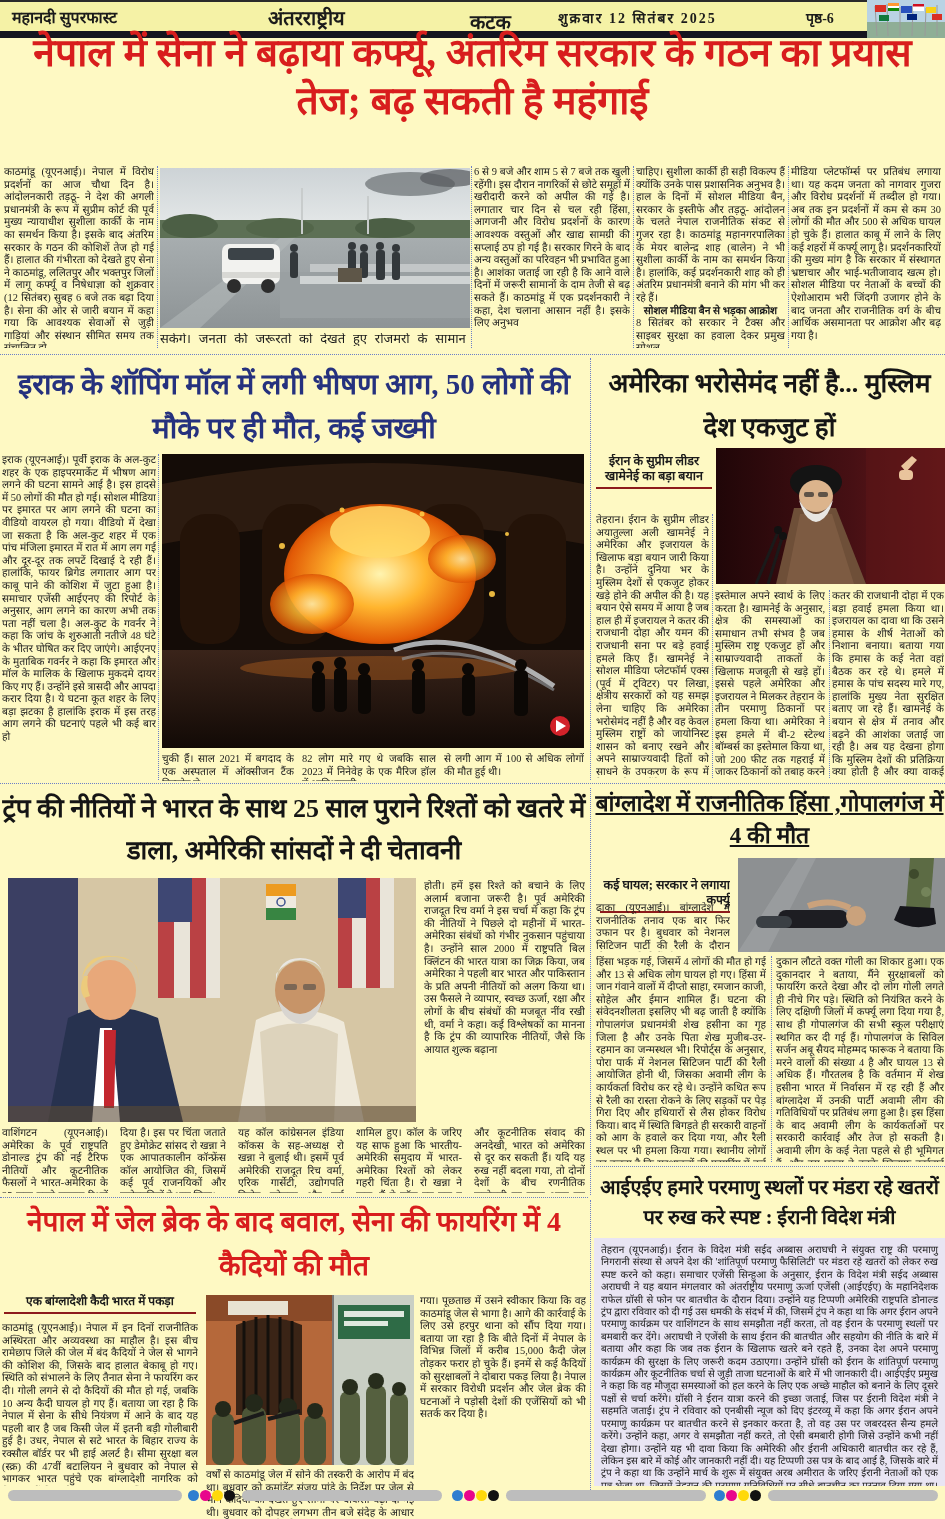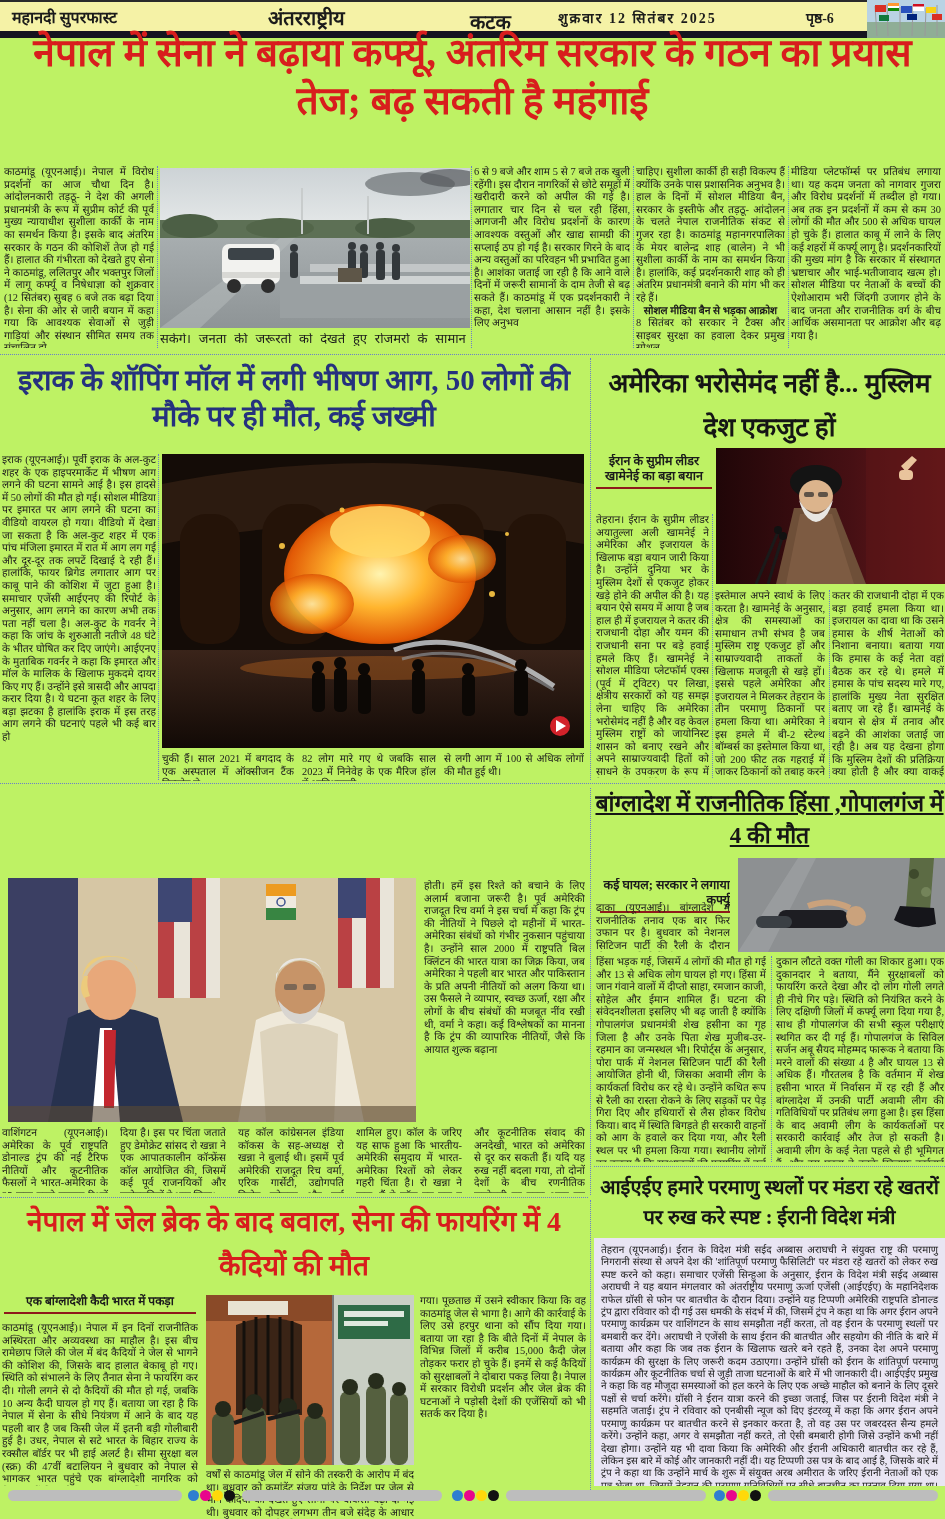--- a/index.html
+++ b/index.html
@@ -1,16 +1,16 @@
 <!DOCTYPE html>
 <html><head>
 <meta charset="utf-8">
 <style>
   html,body{margin:0;padding:0;background:#e8e8e4;}
-  .page{position:relative;width:945px;height:1519px;margin:0 auto;background:#bef264;
+  .page{position:relative;width:945px;height:1519px;margin:0 auto;background:#fef9c3;
         font-family:"Liberation Serif","DejaVu Serif",serif;color:#1b1b1b;overflow:hidden;}
   
   .masthead{position:absolute;left:0;top:0;width:945px;height:30px;background:#f5f2a6;
             border-top:2px solid #2a2a2a;border-bottom:1px solid #555;}
   .masthead span{position:absolute;top:4px;font-weight:bold;white-space:nowrap;}
   .mh-paper{left:12px;font-size:16px;}
   .mh-section{left:268px;font-size:20px;top:2px !important;}
   .mh-city{left:470px;font-size:20px;top:6px !important;}
   .mh-date{left:558px;font-size:14px;top:6px !important;letter-spacing:2px;}
   .mh-page{left:806px;font-size:14px;top:6px !important;}
@@ -140,21 +140,21 @@
   </div>
 
   <div class="col" style="left:791px;top:166px;width:150px;height:182px;">मीडिया प्लेटफॉर्म्स पर प्रतिबंध लगाया था। यह कदम जनता को नागवार गुजरा और विरोध प्रदर्शनों में तब्दील हो गया। अब तक इन प्रदर्शनों में कम से कम 30 लोगों की मौत और 500 से अधिक घायल हो चुके हैं। हालात काबू में लाने के लिए कई शहरों में कर्फ्यू लागू है। प्रदर्शनकारियों की मुख्य मांग है कि सरकार में संस्थागत भ्रष्टाचार और भाई-भतीजावाद खत्म हो। सोशल मीडिया पर नेताओं के बच्चों की ऐशोआराम भरी जिंदगी उजागर होने के बाद जनता और राजनीतिक वर्ग के बीच आर्थिक असमानता पर आक्रोश और बढ़ गया है।</div>
 
   <div class="vdot" style="left:157px;top:166px;height:182px;"></div>
   <div class="vdot" style="left:471px;top:166px;height:182px;"></div>
   <div class="vdot" style="left:633px;top:166px;height:182px;"></div>
   <div class="vdot" style="left:788px;top:166px;height:182px;"></div>
   <div class="hdot" style="left:0;top:354px;width:945px;"></div>
 
-  <div class="headline h-navy" style="left:2px;top:362px;width:584px;font-size:29px;line-height:36px;">इराक के शॉपिंग मॉल में लगी भीषण आग, 50 लोगों की मौके पर ही मौत, कई जख्मी</div>
+  <div class="headline h-navy" style="left:2px;top:362px;width:584px;font-size:29px;line-height:44px;">इराक के शॉपिंग मॉल में लगी भीषण आग, 50 लोगों की मौके पर ही मौत, कई जख्मी</div>
 
   <div class="col" style="left:2px;top:454px;width:154px;height:324px;">इराक (यूएनआई)। पूर्वी इराक के अल-कुट शहर के एक हाइपरमार्केट में भीषण आग लगने की घटना सामने आई है। इस हादसे में 50 लोगों की मौत हो गई। सोशल मीडिया पर इमारत पर आग लगने की घटना का वीडियो वायरल हो गया। वीडियो में देखा जा सकता है कि अल-कुट शहर में एक पांच मंजिला इमारत में रात में आग लग गई और दूर-दूर तक लपटें दिखाई दे रही हैं। हालांकि, फायर ब्रिगेड लगातार आग पर काबू पाने की कोशिश में जुटा हुआ है। समाचार एजेंसी आईएनए की रिपोर्ट के अनुसार, आग लगने का कारण अभी तक पता नहीं चला है। अल-कुट के गवर्नर ने कहा कि जांच के शुरुआती नतीजे 48 घंटे के भीतर घोषित कर दिए जाएंगे। आईएनए के मुताबिक गवर्नर ने कहा कि इमारत और मॉल के मालिक के खिलाफ मुकदमे दायर किए गए हैं। उन्होंने इसे त्रासदी और आपदा करार दिया है। ये घटना कूत शहर के लिए बड़ा झटका है हालांकि इराक में इस तरह आग लगने की घटनाएं पहले भी कई बार हो</div>
 
   <div class="photo" style="left:162px;top:454px;width:422px;height:294px;">
     <svg width="422" height="294" viewBox="0 0 422 294">
       <defs>
         <radialGradient id="fireB" cx="0.5" cy="0.5" r="0.6">
           <stop offset="0" stop-color="#fff4b0"></stop>
             <stop offset="0.4" stop-color="#ffb52e"></stop>
           <stop offset="0.8" stop-color="#e25a06"></stop>
@@ -245,20 +245,21 @@
 
   <div class="col" style="left:596px;top:514px;width:113px;height:264px;">तेहरान। ईरान के सुप्रीम लीडर अयातुल्ला अली खामनेई ने अमेरिका और इजरायल के खिलाफ बड़ा बयान जारी किया है। उन्होंने दुनिया भर के मुस्लिम देशों से एकजुट होकर खड़े होने की अपील की है। यह बयान ऐसे समय में आया है जब हाल ही में इजरायल ने कतर की राजधानी दोहा और यमन की राजधानी सना पर बड़े हवाई हमले किए हैं। खामनेई ने सोशल मीडिया प्लेटफॉर्म एक्स (पूर्व में ट्विटर) पर लिखा, क्षेत्रीय सरकारों को यह समझ लेना चाहिए कि अमेरिका भरोसेमंद नहीं है और वह केवल मुस्लिम राष्ट्रों को जायोनिस्ट शासन को बनाए रखने और अपने साम्राज्यवादी हितों को साधने के उपकरण के रूप में देखता है। उन्होंने यह भी कहा कि अमेरिका मुस्लिम देशों की संपत्ति और सैन्य ताकत का</div>
   <div class="col" style="left:715px;top:590px;width:110px;height:188px;">इस्तेमाल अपने स्वार्थ के लिए करता है। खामनेई के अनुसार, क्षेत्र की समस्याओं का समाधान तभी संभव है जब मुस्लिम राष्ट्र एकजुट हों और साम्राज्यवादी ताकतों के खिलाफ मजबूती से खड़े हों। इससे पहले अमेरिका और इजरायल ने मिलकर तेहरान के तीन परमाणु ठिकानों पर हमला किया था। अमेरिका ने इस हमले में बी-2 स्टेल्थ बॉम्बर्स का इस्तेमाल किया था, जो 200 फीट तक गहराई में जाकर ठिकानों को तबाह करने में सक्षम हैं। इजरायल ने दो दिन पहले</div>
   <div class="col" style="left:832px;top:590px;width:112px;height:188px;">कतर की राजधानी दोहा में एक बड़ा हवाई हमला किया था। इजरायल का दावा था कि उसने हमास के शीर्ष नेताओं को निशाना बनाया। बताया गया कि हमास के कई नेता वहां बैठक कर रहे थे। हमले में हमास के पांच सदस्य मारे गए, हालांकि मुख्य नेता सुरक्षित बताए जा रहे हैं। खामनेई के बयान से क्षेत्र में तनाव और बढ़ने की आशंका जताई जा रही है। अब यह देखना होगा कि मुस्लिम देशों की प्रतिक्रिया क्या होती है और क्या वाकई कोई साझा मोर्चा बन पाता है या नहीं।</div>
   <div class="vdot" style="left:712px;top:514px;height:264px;"></div>
   <div class="vdot" style="left:829px;top:590px;height:188px;"></div>
 
   <div class="vdot" style="left:590px;top:358px;height:422px;"></div>
   <div class="hdot" style="left:0;top:783px;width:945px;"></div>
 
+  <div class="headline h-black" style="left:2px;top:788px;width:584px;font-size:26px;line-height:42px;">ट्रंप की नीतियों ने भारत के साथ 25 साल पुराने रिश्तों को खतरे में डाला, अमेरिकी सांसदों ने दी चेतावनी</div>
 
   <div class="photo" style="left:8px;top:878px;width:408px;height:244px;">
     <svg width="408" height="244" viewBox="0 0 408 244">
       <rect width="408" height="244" fill="#d6c6a4"></rect>
       <rect x="0" y="0" width="70" height="244" fill="#3b3f63"></rect>
       <g opacity="0.9">
         <rect x="150" y="0" width="16" height="120" fill="#b8333a"></rect>
           <rect x="166" y="0" width="16" height="120" fill="#ece8df"></rect>
         <rect x="182" y="0" width="16" height="120" fill="#b8333a"></rect>
           <rect x="198" y="0" width="14" height="120" fill="#ece8df"></rect>

